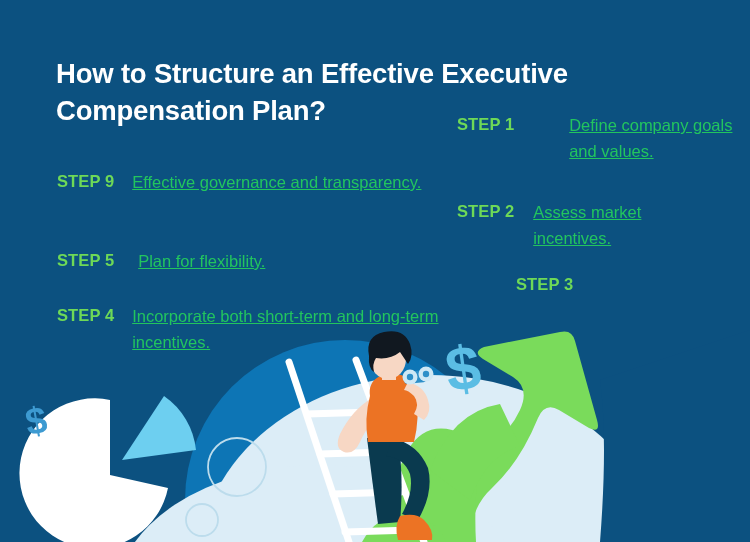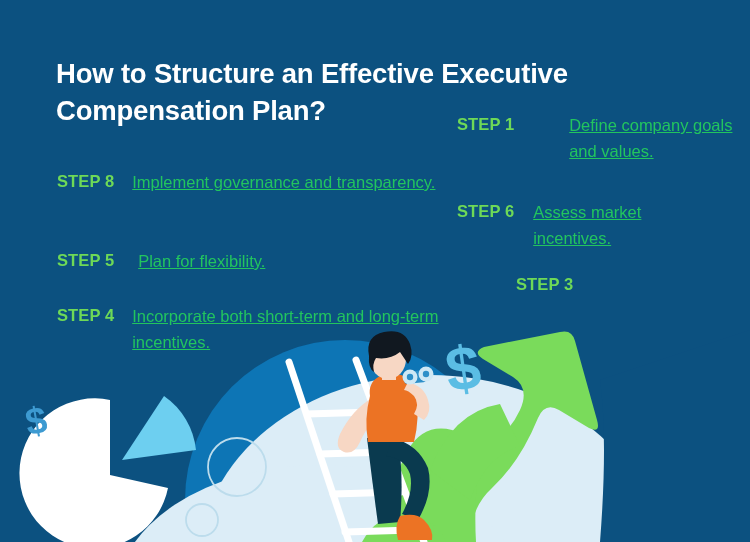--- a/index.html
+++ b/index.html
@@ -206,37 +206,37 @@
   <div id="text-layer">
 
     <h1 class="page-title">How to Structure an Effective Executive Compensation Plan?</h1>
 
     <div class="step" id="step-1">
       <span class="step-label">STEP 1</span>
       <span class="step-text">Define company goals and values.</span>
     </div>
 
     <div class="step" id="step-2">
-      <span class="step-label">STEP 6</span>
+      <span class="step-label">STEP 2</span>
       <span class="step-text">Assess market incentives.</span>
     </div>
 
     <div class="step" id="step-3">
       <span class="step-label">STEP 3</span>
     </div>
 
     <div class="step" id="step-4">
       <span class="step-label">STEP 4</span>
       <span class="step-text">Incorporate both short-term and long-term incentives.</span>
     </div>
 
     <div class="step" id="step-5">
       <span class="step-label">STEP 5</span>
       <span class="step-text">Plan for flexibility.</span>
     </div>
 
     <div class="step" id="step-6">
-      <span class="step-label">STEP 8</span>
-      <span class="step-text">Implement governance and transparency.</span>
+      <span class="step-label">STEP 9</span>
+      <span class="step-text">Effective governance and transparency.</span>
     </div>
 
   </div>
 </div>
 
 </body></html>

